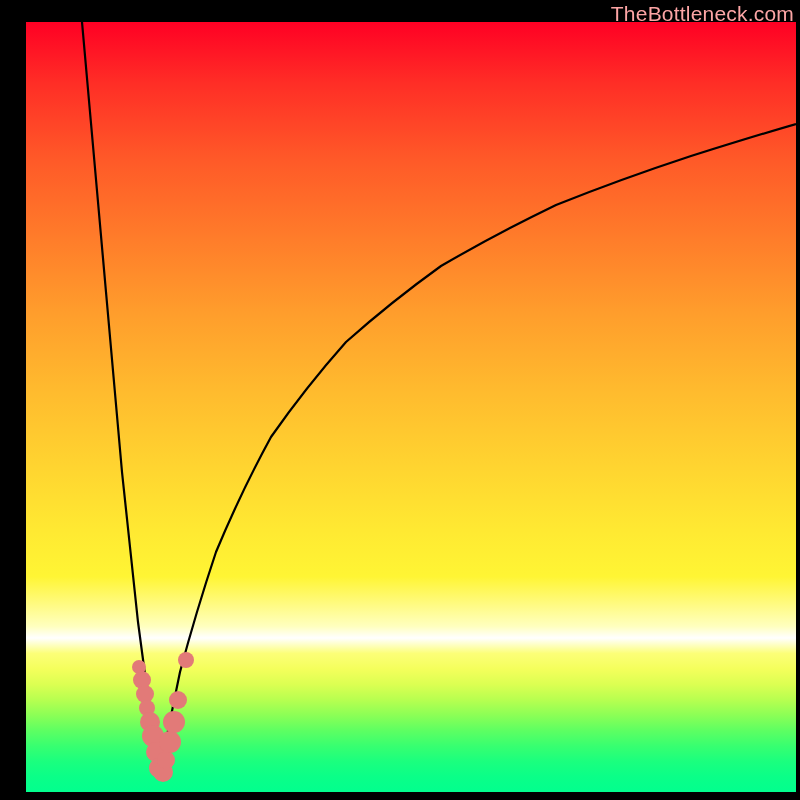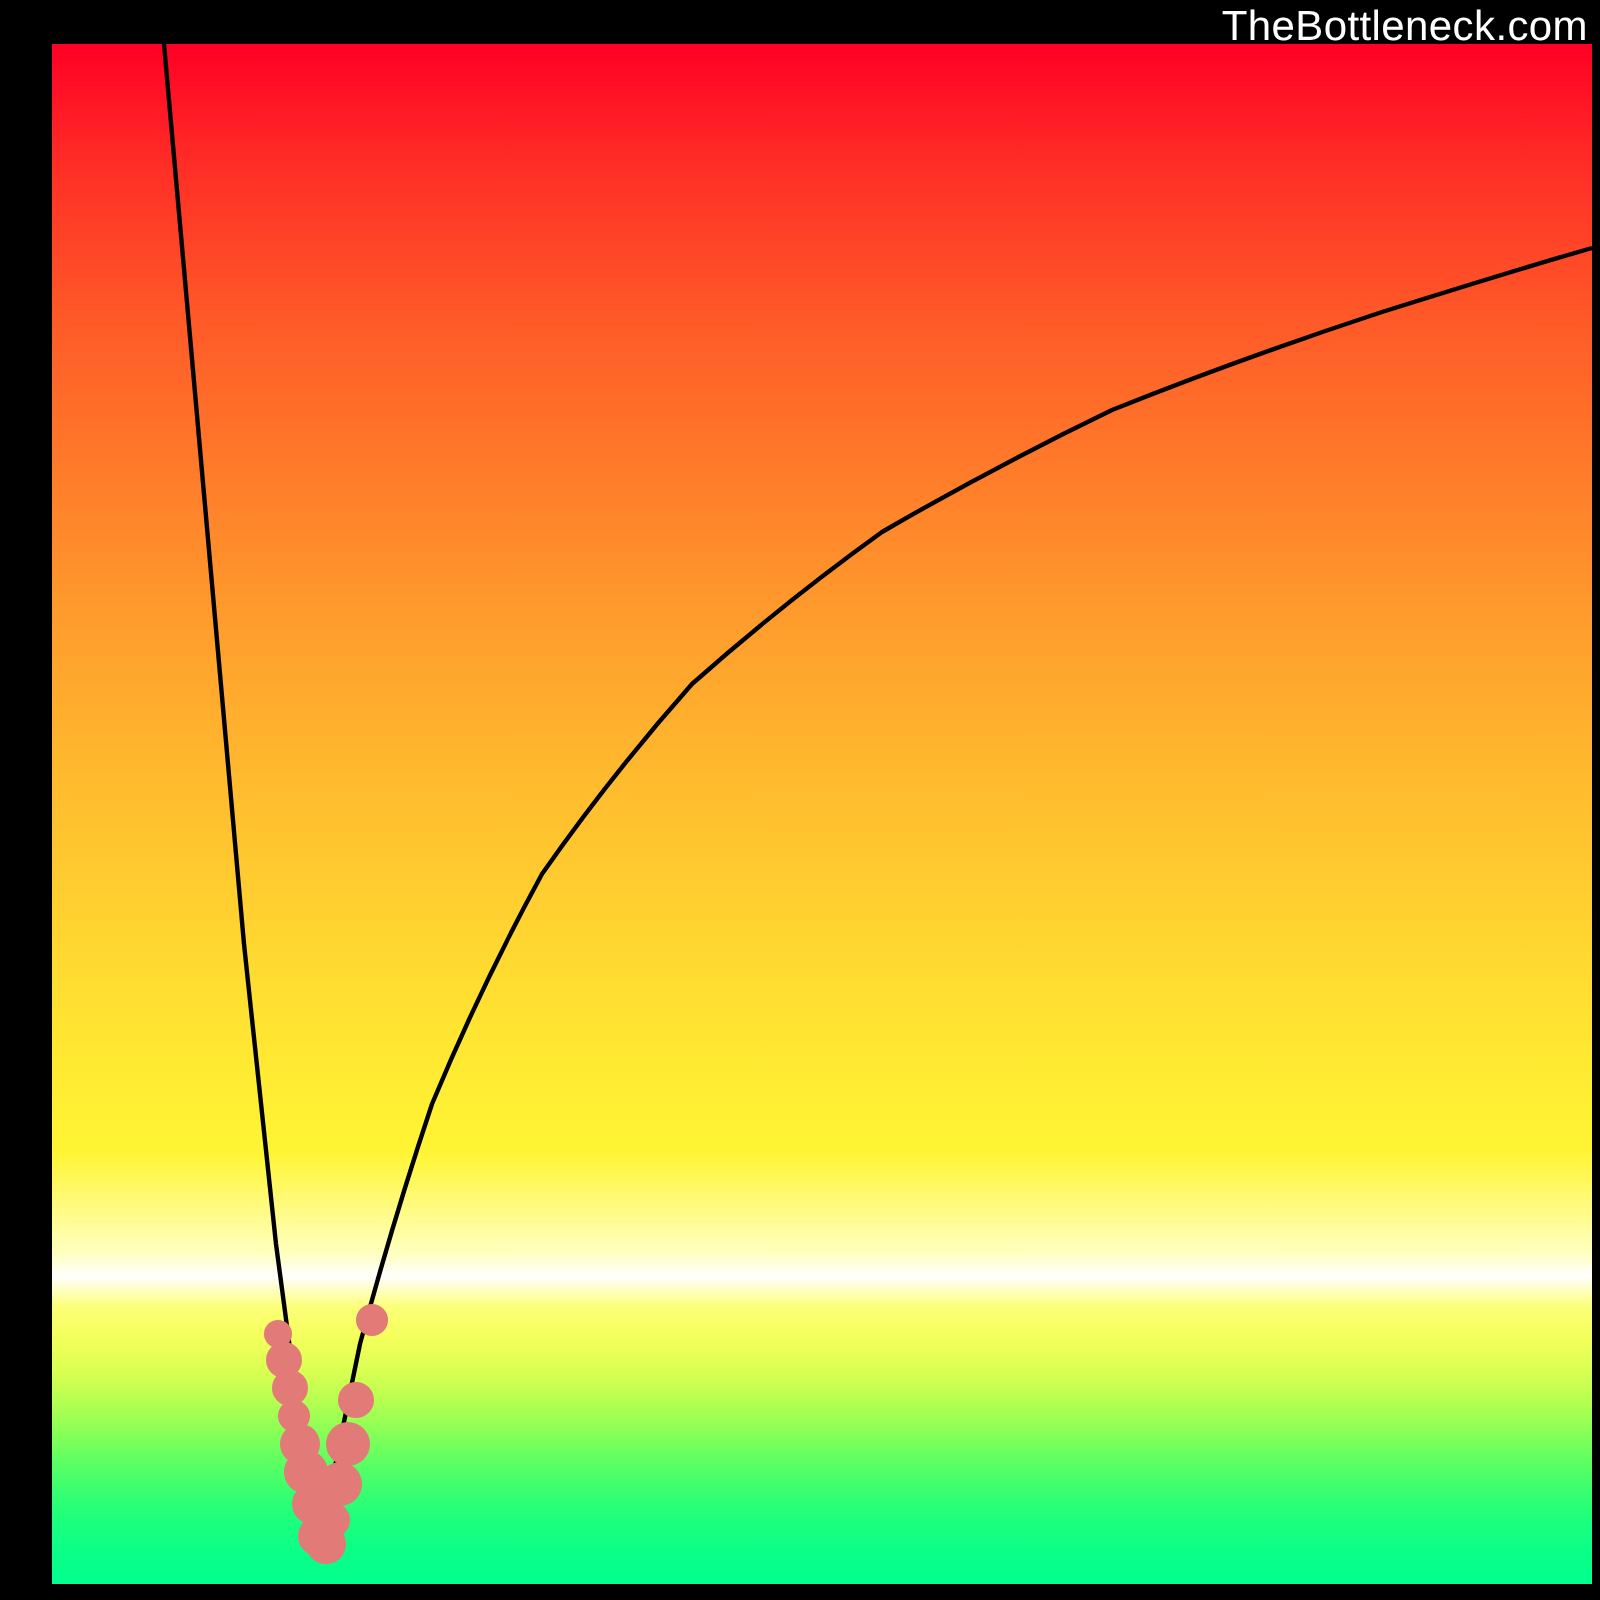--- a/index.html
+++ b/index.html
@@ -54,21 +54,21 @@
     top: 0;
     width: 770px;
     height: 770px;
   }
   .watermark {
     position: absolute;
     right: 6px;
     top: 2px;
     font-family: Arial, Helvetica, sans-serif;
     font-size: 21px;
-    color: #ffffff;
+    color: #fca5a5;
     letter-spacing: 0.2px;
     font-weight: 500;
   }
 </style>
 </head>
 <body>
 
 <div class="frame">
   <div class="gradient"></div>
 

